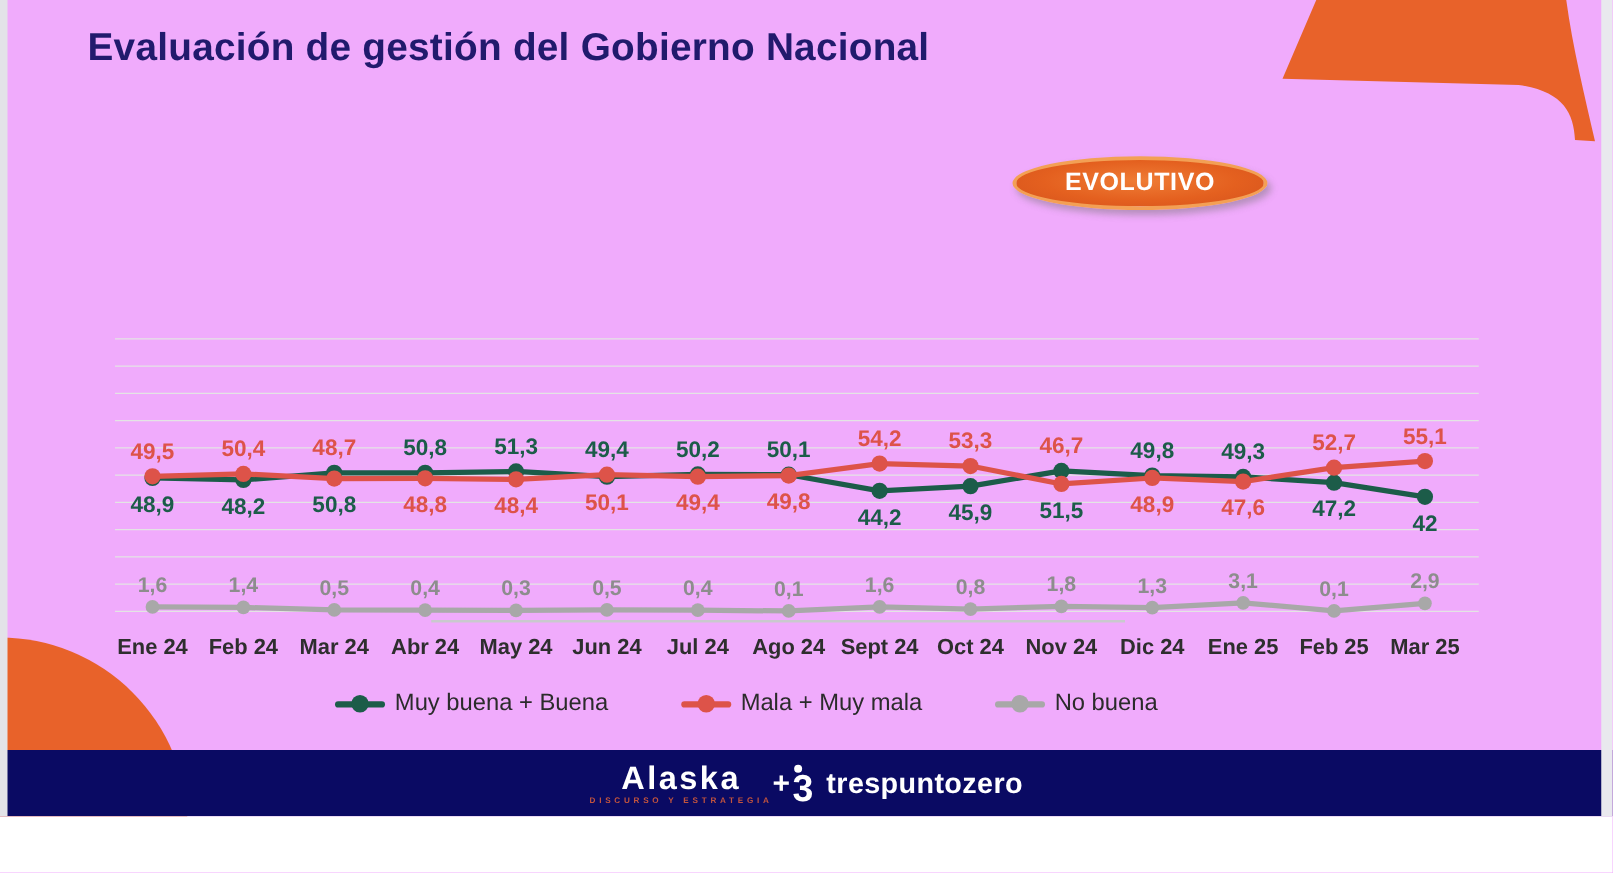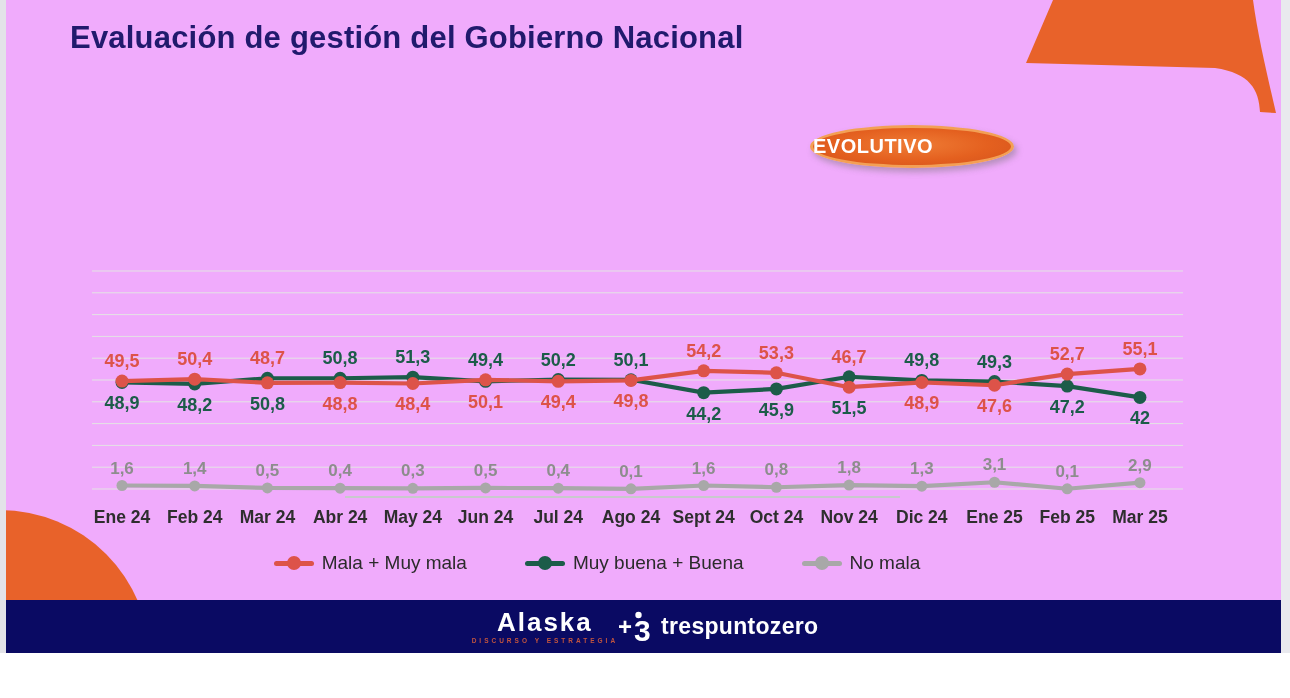--- a/index.html
+++ b/index.html
@@ -15,21 +15,21 @@
              background:#e8622a;z-index:1;}
 
   #page-title{position:absolute;left:70px;top:20px;font-size:31px;font-weight:800;
               color:#211a6d;letter-spacing:.2px;z-index:3;}
   #page-subtitle{position:absolute;left:70px;top:86px;font-size:15.5px;font-weight:700;
               color:#333333;z-index:3;}
 
   #badge{position:absolute;left:810px;top:125px;width:198px;height:37px;border-radius:50%;
          background:radial-gradient(ellipse at 50% 45%, #ef7c35 0%, #e4601f 55%, #d4521c 100%);
          border:3px solid #f3a055;box-shadow:3px 4px 6px rgba(110,110,110,.45);
-         display:flex;align-items:center;justify-content:flex-start;z-index:3;}
+         display:flex;align-items:center;justify-content:center;z-index:3;}
   #badge span{color:#ffffff;font-size:20px;font-weight:700;letter-spacing:.5px;}
 
   #chart-svg{position:absolute;left:0;top:0;width:1290px;height:698px;z-index:2;}
 
   #legend{position:absolute;left:0;right:0;top:552px;display:flex;justify-content:center;
           gap:58px;z-index:3;transform:translateX(-48px);}
   .legend-item{display:flex;align-items:center;gap:8px;}
   .legend-swatch{position:relative;width:40px;height:5px;border-radius:3px;display:inline-block;}
   .legend-dot{position:absolute;left:50%;top:50%;width:14px;height:14px;border-radius:50%;
           transform:translate(-50%,-50%);display:inline-block;}
@@ -192,36 +192,36 @@
         <text x="849.0999999999999" y="523" fill="#2e2e2e" text-anchor="middle" font-family="&quot;Liberation Sans&quot;, sans-serif" font-size="17.5" font-weight="bold">Nov 24</text>
         <text x="921.81" y="523" fill="#2e2e2e" text-anchor="middle" font-family="&quot;Liberation Sans&quot;, sans-serif" font-size="17.5" font-weight="bold">Dic 24</text>
         <text x="994.52" y="523" fill="#2e2e2e" text-anchor="middle" font-family="&quot;Liberation Sans&quot;, sans-serif" font-size="17.5" font-weight="bold">Ene 25</text>
         <text x="1067.23" y="523" fill="#2e2e2e" text-anchor="middle" font-family="&quot;Liberation Sans&quot;, sans-serif" font-size="17.5" font-weight="bold">Feb 25</text>
         <text x="1139.94" y="523" fill="#2e2e2e" text-anchor="middle" font-family="&quot;Liberation Sans&quot;, sans-serif" font-size="17.5" font-weight="bold">Mar 25</text>
       </g>
     </svg>
 
   <div id="legend">
       <div class="legend-item">
+        <span class="legend-swatch" style="background: rgb(28, 92, 73);">
+          <span class="legend-dot" style="background: rgb(28, 92, 73);"></span>
+        </span>
+        <span class="legend-label">Muy buena + Buena</span>
+      </div>
+      <div class="legend-item">
         <span class="legend-swatch" style="background: rgb(221, 83, 73);">
           <span class="legend-dot" style="background: rgb(221, 83, 73);"></span>
         </span>
         <span class="legend-label">Mala + Muy mala</span>
       </div>
       <div class="legend-item">
-        <span class="legend-swatch" style="background: rgb(28, 92, 73);">
-          <span class="legend-dot" style="background: rgb(28, 92, 73);"></span>
-        </span>
-        <span class="legend-label">Muy buena + Buena</span>
-      </div>
-      <div class="legend-item">
         <span class="legend-swatch" style="background: rgb(168, 168, 168);">
           <span class="legend-dot" style="background: rgb(168, 168, 168);"></span>
         </span>
-        <span class="legend-label">No mala</span>
+        <span class="legend-label">No buena</span>
       </div>
     </div>
 
   <div id="footer">
     <div id="alaska">
       <span class="brand">Alaska</span>
       <span class="tagline">DISCURSO Y ESTRATEGIA</span>
     </div>
     <span id="plus">+</span>
     <div id="tpz">

